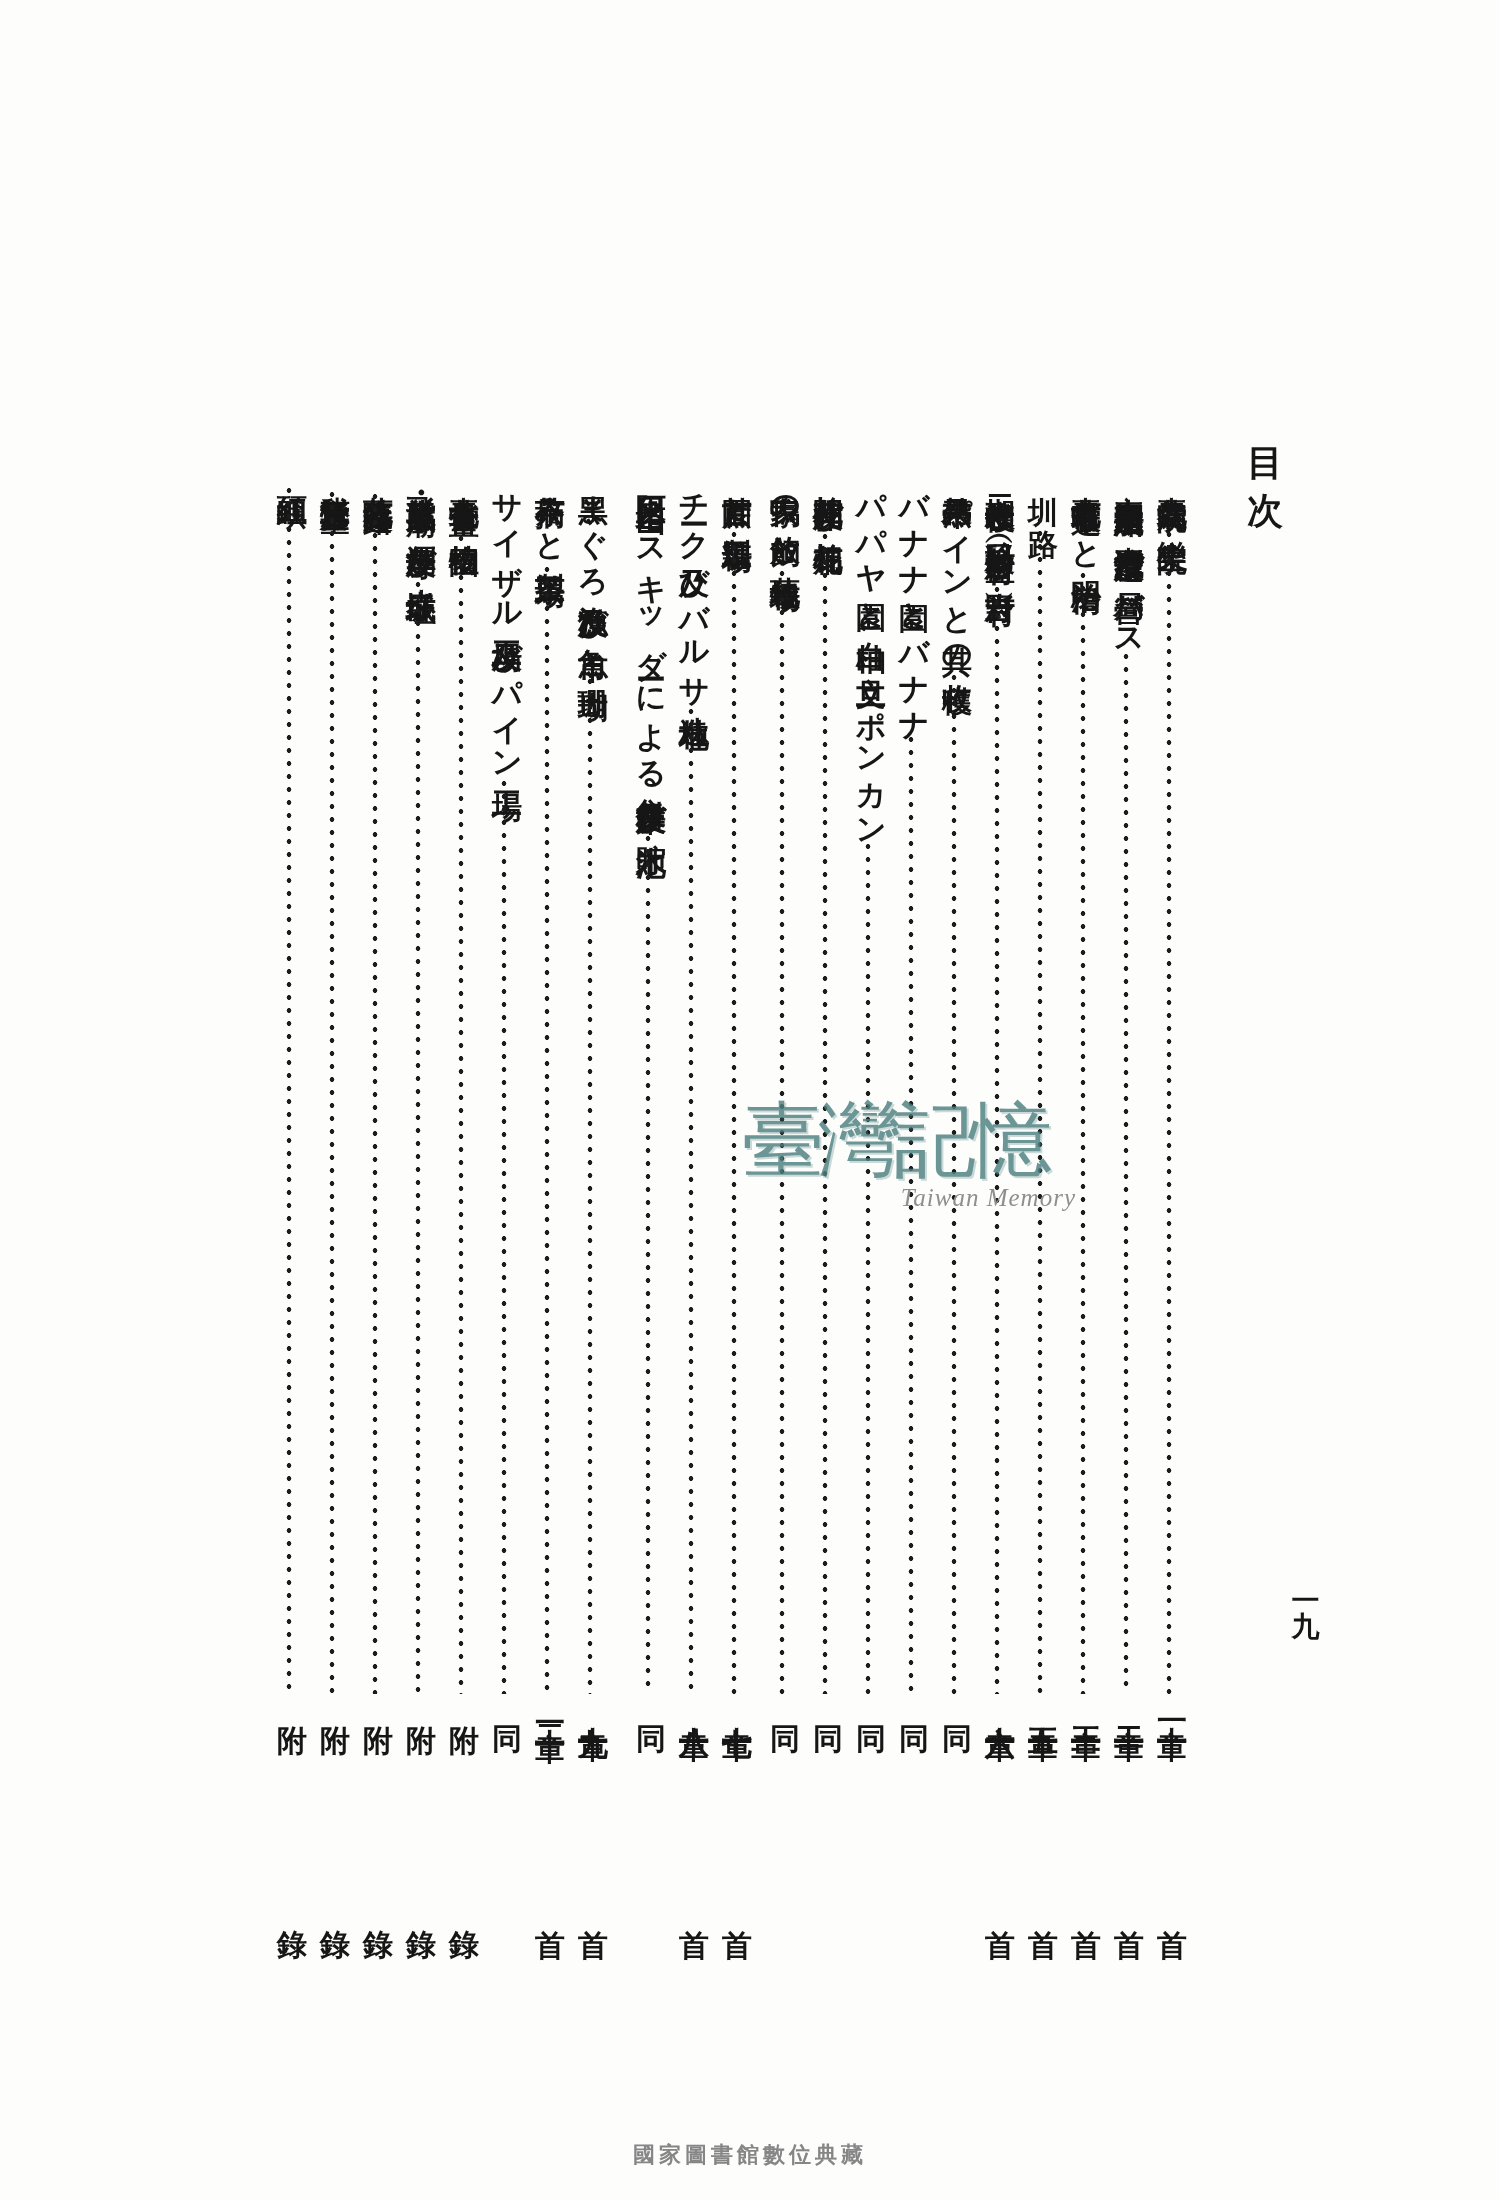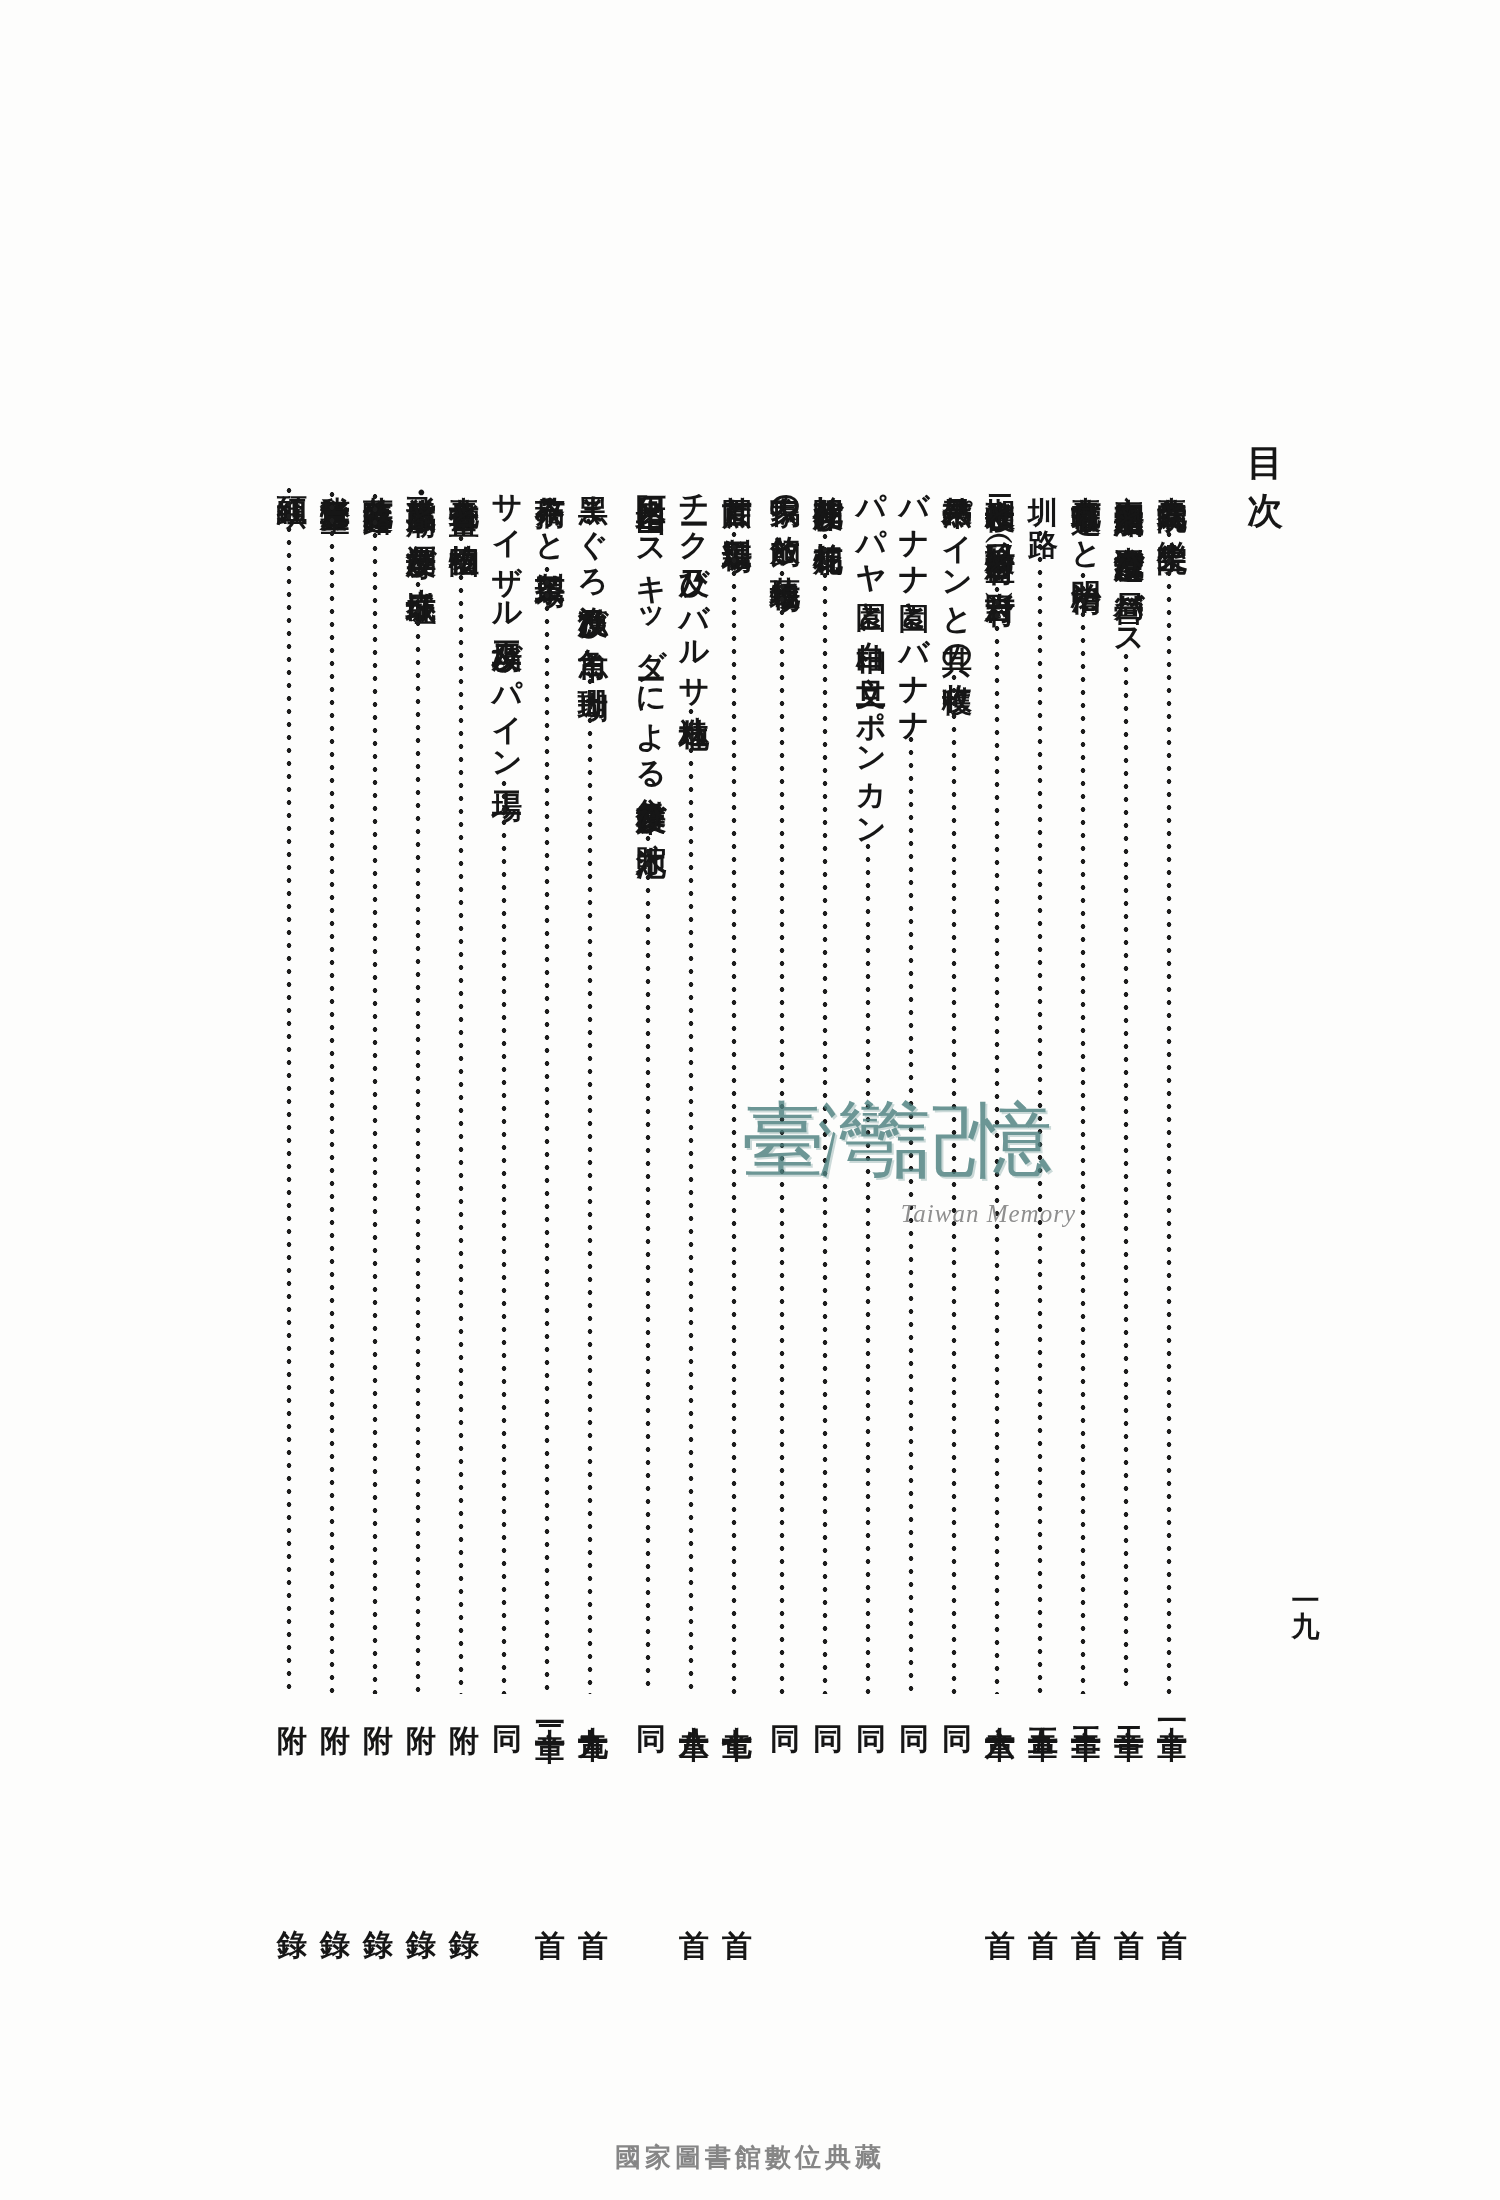--- a/index.html
+++ b/index.html
@@ -41,28 +41,28 @@
     writing-mode:vertical-rl;font-size:28px;font-weight:bold;letter-spacing:4px;
   }
   
   .watermark{position:absolute;left:742px;top:1100px;width:340px;z-index:5;}
   .wm-main{
     font-size:82px;font-weight:normal;letter-spacing:-6px;line-height:1;
     color:#4d807f;opacity:.82;white-space:nowrap;
     text-shadow:2px 2px 0 rgba(77,128,127,.35);
   }
   .wm-sub{
-    text-align:right;margin-top:18px;padding-right:6px;
+    text-align:right;margin-top:2px;padding-right:6px;
     font-style:italic;font-size:25px;color:#8f8f8f;letter-spacing:1px;
     font-family:"Liberation Serif",serif;
   }
   
   .footer{
     position:absolute;left:50%;top:2140px;transform:translateX(-50%);
-    font-size:26px;letter-spacing:4px;color:#868686;font-weight:bold;white-space:nowrap;
+    font-size:22px;letter-spacing:4px;color:#868686;font-weight:bold;white-space:nowrap;
   }
 </style>
 </head>
 <body>
 
 <div class="mokuji">目　次</div>
 
 <div class="pagenum">一九</div>
 
 <div class="toc">

